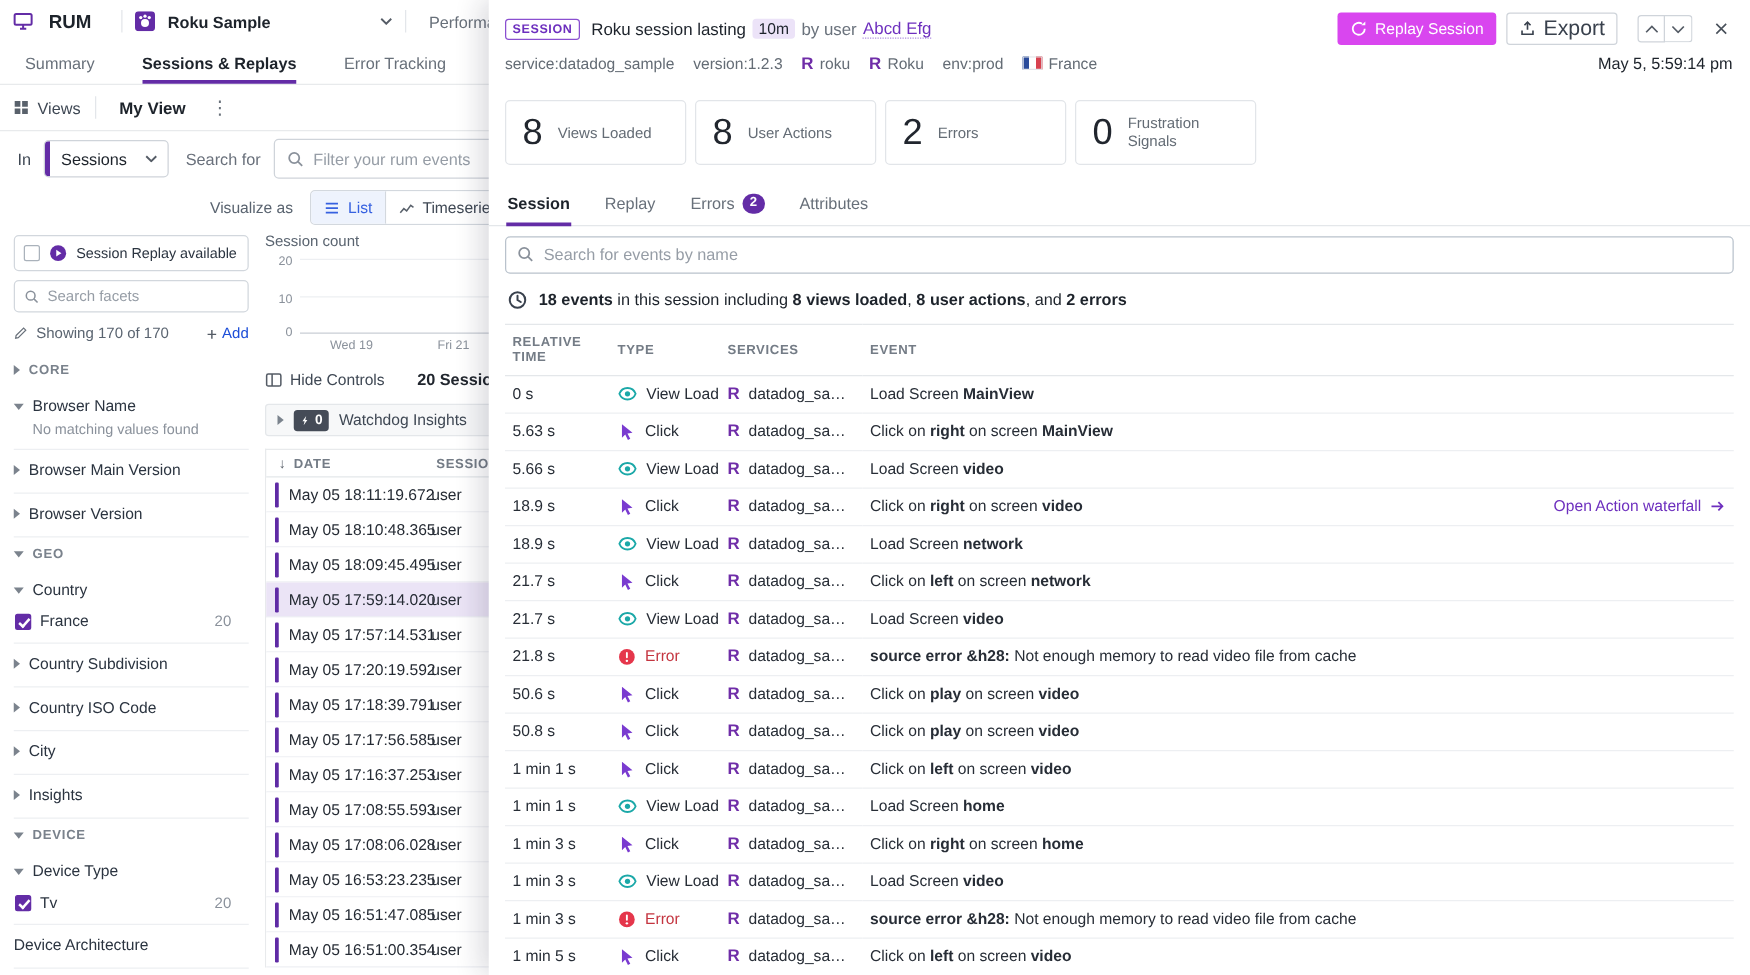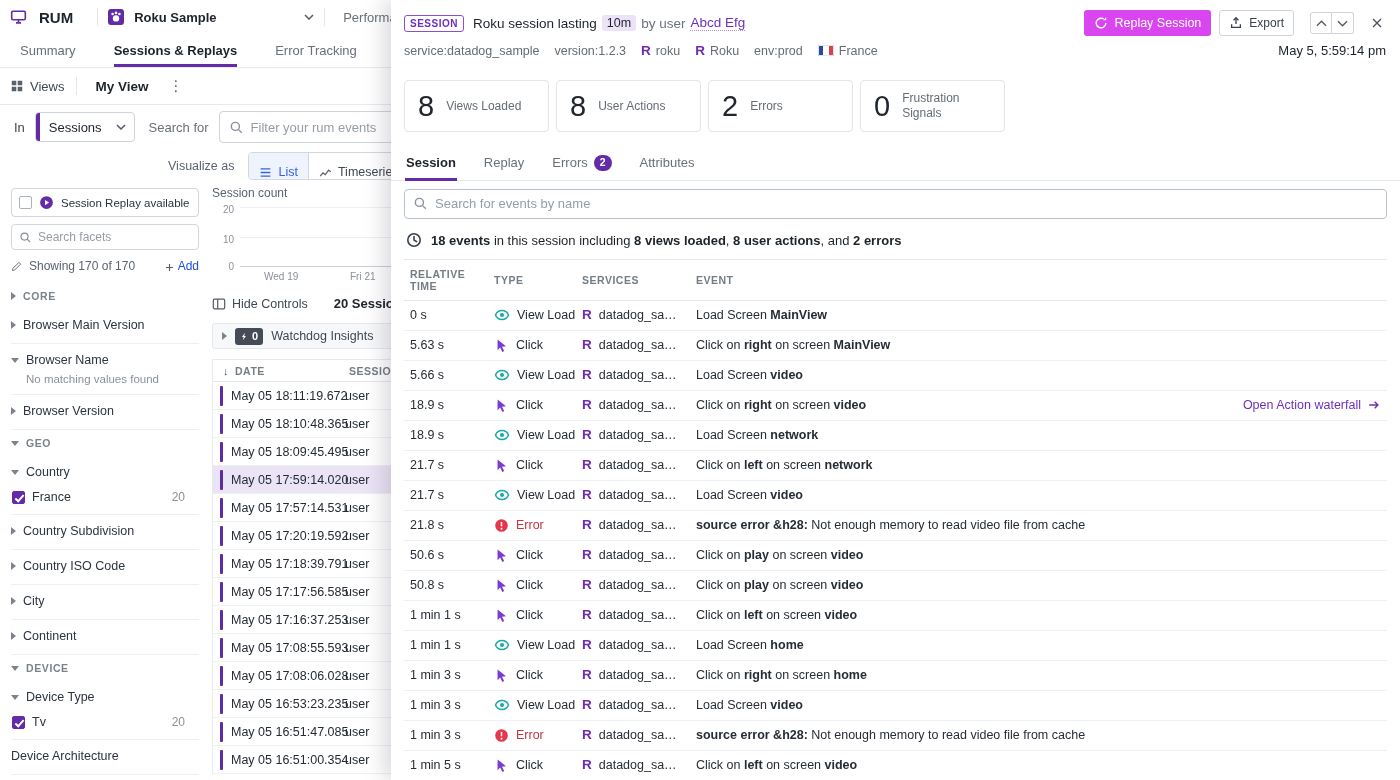--- a/index.html
+++ b/index.html
@@ -31,21 +31,21 @@
 .scope-accent{width:4px;align-self:stretch;background:#632ca6;flex:none}
 .scope-label{padding:0 10px 0 9px}
 .scope .chev-wrap{margin:0 8px 0 4px}
 .searchfor{color:#69707b;margin-left:4px}
 .filterbox{flex:1;height:32px;border:1px solid #cfd4da;border-radius:4px;display:flex;align-items:center;gap:7px;padding:0 9px;background:#fff}
 .filterbox input{border:none;outline:none;flex:1;font-size:13px;color:#1d232b}
 .filterbox input::placeholder,.facet-search input::placeholder,.p-search input::placeholder{color:#969da6}
 .vizrow{height:34px;display:flex;align-items:center;padding-left:168px;gap:14px}
 .viz-label{font-size:12.5px;color:#5a6470}
 .viz-seg{display:flex;border:1px solid #d3d8de;border-radius:4px;overflow:hidden}
-.viz-opt{height:26px;display:flex;align-items:flex-end;gap:6px;padding:0 10px;font-size:12.5px;color:#3f4854;background:#fff;border-right:1px solid #d3d8de;cursor:pointer}
+.viz-opt{height:26px;display:flex;align-items:center;gap:6px;padding:0 10px;font-size:12.5px;color:#3f4854;background:#fff;border-right:1px solid #d3d8de;cursor:pointer}
 .viz-opt:last-child{border-right:none}
 .viz-opt.selected{color:#3661e0;background:#eef3fd}
 
 .facets{position:absolute;left:11px;top:188px;width:188px}
 .replaybox{height:29px;border:1px solid #d2d7dd;border-radius:4px;display:flex;align-items:center;gap:7px;padding:0 7px;cursor:pointer}
 .replaybox .lbl{font-size:11.5px;color:#2b3440;white-space:nowrap}
 .facet-search{margin-top:7px;height:26px;border:1px solid #d2d7dd;border-radius:4px;display:flex;align-items:center;gap:6px;padding:0 7px}
 .facet-search input{border:none;outline:none;width:100%;font-size:12px}
 .showing-row{margin-top:9px;display:flex;align-items:center;gap:6px;font-size:12px;color:#5a6470}
 .add-btn{margin-left:auto;display:flex;align-items:flex-end;gap:3px;color:#1d4ed8;cursor:pointer}
@@ -92,21 +92,21 @@
 
 .panel{position:absolute;left:391px;top:0;width:1009px;height:780px;background:#fff;box-shadow:-7px 0 20px rgba(25,25,50,.16);display:flex;flex-direction:column;z-index:5}
 .p-head{display:flex;align-items:center;gap:9px;padding:10px 14px 2px 13px}
 .badge-session{border:1px solid #8a4fd0;color:#6d2fbe;font-size:10px;font-weight:700;letter-spacing:.5px;padding:2px 5px;border-radius:3px;flex:none}
 .p-title{font-size:13.5px;display:flex;align-items:center;gap:5px;white-space:nowrap}
 .dur-chip{background:#ece3f8;border-radius:3px;padding:1px 5px;font-size:12.5px}
 .byuser{color:#6a727c}
 .username{color:#6d2fbe;border-bottom:1px dotted #b08fe0;cursor:pointer}
 .p-actions{margin-left:auto;display:flex;align-items:center}
 .btn-primary{height:26px;background:#d946ef;color:#fff;border:none;border-radius:3px;display:flex;align-items:center;gap:6px;padding:0 10px;font-size:12.5px;cursor:pointer;font-family:inherit}
-.btn-secondary{height:26px;background:#fff;color:#39414d;border:1px solid #cfd4da;border-radius:3px;display:flex;align-items:center;gap:6px;padding:0 9px;font-size:12px;cursor:pointer;font-family:inherit;margin-left:8px}
+.btn-secondary{height:26px;background:#fff;color:#39414d;border:1px solid #cfd4da;border-radius:3px;display:flex;align-items:center;gap:6px;padding:0 9px;font-size:17px;cursor:pointer;font-family:inherit;margin-left:8px}
 .nav-group{display:flex;margin-left:16px}
 .btn-nav{width:22px;height:22px;border:1px solid #cfd4da;background:#fff;display:flex;align-items:center;justify-content:center;cursor:pointer;padding:0}
 .btn-nav.up{border-radius:3px 0 0 3px}
 .btn-nav.down{border-radius:0 3px 3px 0;border-left:none}
 .close-btn{margin-left:14px;background:none;border:none;cursor:pointer;padding:2px}
 .p-tags{display:flex;align-items:center;padding:5px 14px 6px 13px}
 .tags-list{display:flex;align-items:center;gap:15px;font-size:12.5px;color:#646c75}
 .tag{display:flex;align-items:center;gap:5px;white-space:nowrap;cursor:pointer}
 .p-time{margin-left:auto;color:#1d232b;font-size:13px}
 .roku-r{color:#6f2da8;font-weight:800;font-size:13.5px;line-height:1}
@@ -116,21 +116,21 @@
 .card .num{font-size:29px;color:#21262e}
 .card .lbl{font-size:12px;color:#646c75;line-height:1.25}
 .p-tabs{display:flex;gap:26px;padding:0 14px;border-bottom:1px solid #e4e7ea;margin-top:8px}
 .ptab{padding:9px 1px;font-size:13px;color:#68707a;position:relative;cursor:pointer;display:flex;align-items:center;gap:6px}
 .ptab.active{color:#1d232b;font-weight:600}
 .ptab.active::after{content:"";position:absolute;left:0;right:0;bottom:-1px;height:3px;background:#632ca6}
 .tab-badge{background:#632ca6;color:#fff;font-size:10.5px;font-weight:600;border-radius:9px;padding:1px 6px;line-height:1.3}
 .p-body{padding:8px 13px 0;flex:1;overflow:hidden;display:flex;flex-direction:column}
 .p-search{height:30px;border:1px solid #b9c2cc;border-radius:4px;display:flex;align-items:center;gap:7px;padding:0 8px;flex:none}
 .p-search input{flex:1;border:none;outline:none;font-size:13px}
-.p-summary{display:flex;align-items:flex-end;gap:9px;padding:13px 2px 11px;font-size:13px;color:#1d232b}
+.p-summary{display:flex;align-items:center;gap:9px;padding:13px 2px 11px;font-size:13px;color:#1d232b}
 .p-summary b{font-weight:700}
 .etable{width:100%;border-collapse:collapse;table-layout:fixed}
 .etable th{text-align:left;font-size:10.5px;font-weight:600;letter-spacing:.5px;color:#747c86;padding:8px 6px;border-top:1px solid #e4e7ea;border-bottom:1px solid #e4e7ea}
 .etable td{height:30px;padding:0 6px;border-bottom:1px solid #edeff2;font-size:12.5px;color:#272d36;vertical-align:middle;white-space:nowrap;overflow:hidden}
 .type-cell,.svc-cell{display:flex;align-items:center;gap:7px}
 .type-lbl.error{color:#c43540}
 .svc-name{max-width:86px;overflow:hidden;text-overflow:ellipsis}
 .ev b{font-weight:700}
 .waterfall{float:right;color:#6d2fbe;display:inline-flex;align-items:center;gap:6px;margin-left:20px;cursor:pointer;font-size:12.5px}
 </style>
@@ -277,30 +277,30 @@
         <span>Add</span>
       </span>
     </div>
     <div class="facet-list">
         <div class="facet-section">
           <span class="chev-r"></span>
           <span class="lbl">CORE</span>
         </div>
         <div class="facet-block">
           <div class="facet-row">
+            <span class="chev-d"></span>
+            <span class="lbl">Browser Name</span>
+          </div>
+          <div class="facet-note">No matching values found</div>
+        </div>
+        <div class="facet-block">
+          <div class="facet-row">
             <span class="chev-r"></span>
             <span class="lbl">Browser Main Version</span>
           </div>
-        </div>
-        <div class="facet-block">
-          <div class="facet-row">
-            <span class="chev-d"></span>
-            <span class="lbl">Browser Name</span>
-          </div>
-          <div class="facet-note">No matching values found</div>
         </div>
         <div class="facet-block">
           <div class="facet-row">
             <span class="chev-r"></span>
             <span class="lbl">Browser Version</span>
           </div>
         </div>
         <div class="facet-section">
           <span class="chev-d"></span>
           <span class="lbl">GEO</span>
@@ -330,21 +330,21 @@
         </div>
         <div class="facet-block">
           <div class="facet-row">
             <span class="chev-r"></span>
             <span class="lbl">City</span>
           </div>
         </div>
         <div class="facet-block">
           <div class="facet-row">
             <span class="chev-r"></span>
-            <span class="lbl">Continent</span>
+            <span class="lbl">Insights</span>
           </div>
         </div>
         <div class="facet-section">
           <span class="chev-d"></span>
           <span class="lbl">DEVICE</span>
         </div>
         <div class="facet-block">
           <div class="facet-row">
             <span class="chev-d"></span>
             <span class="lbl">Device Type</span>

